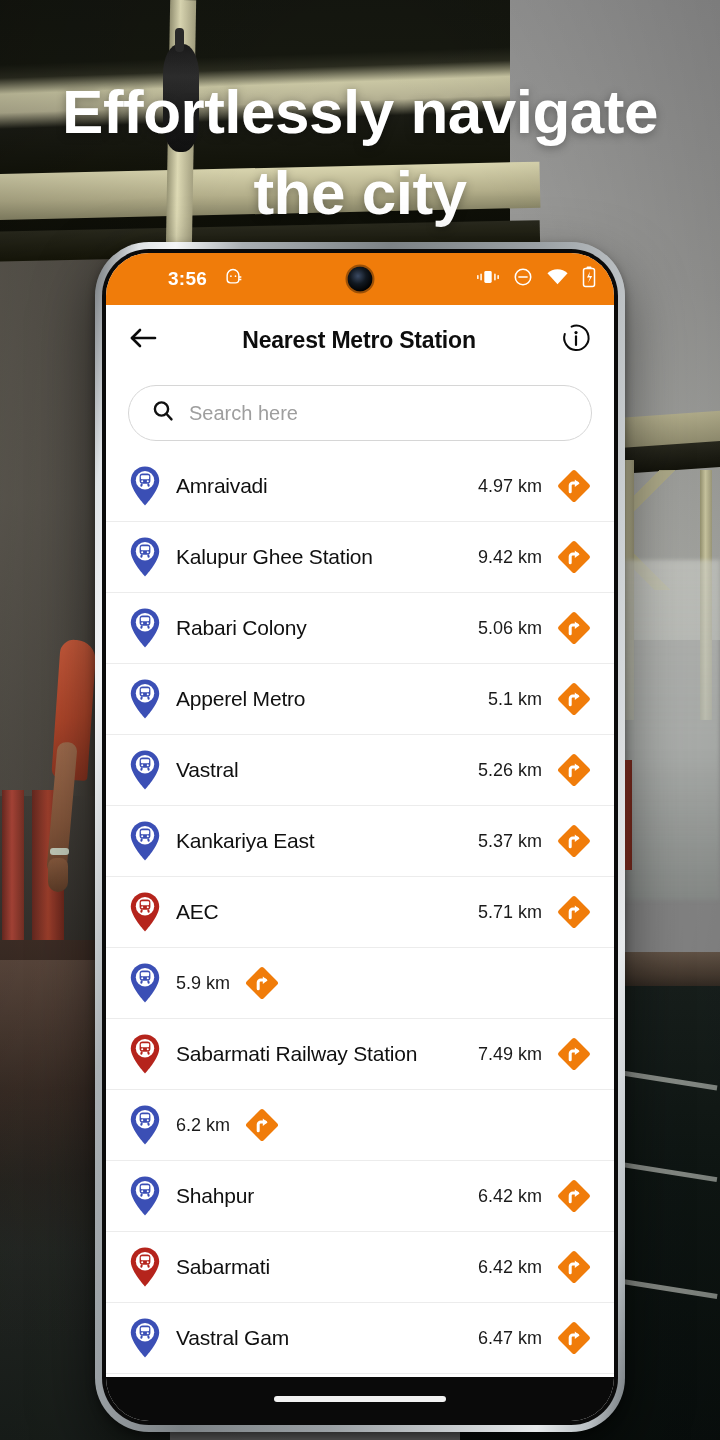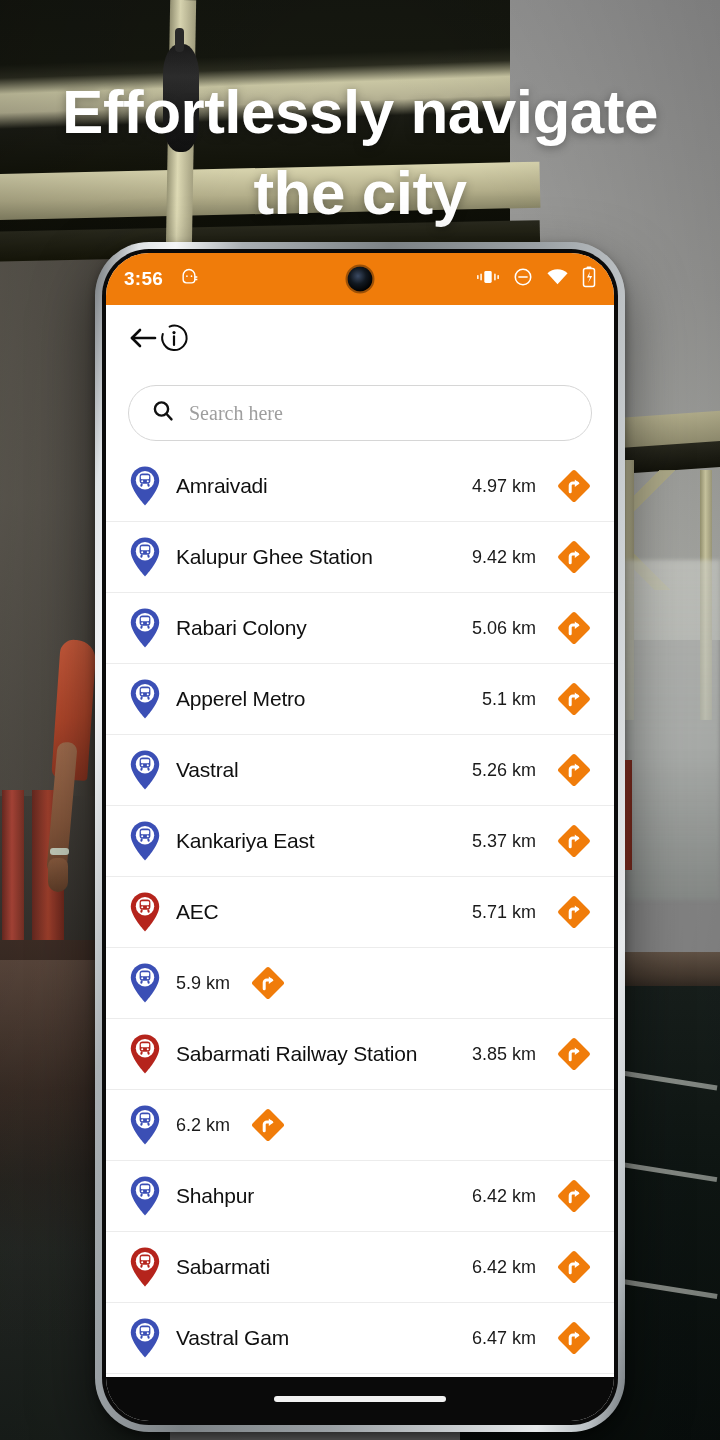--- a/index.html
+++ b/index.html
@@ -189,21 +189,21 @@
 
   
   #statusbar {
     height:52px; flex:0 0 52px;
     background:#F07C0A;
     display:flex; align-items:center;
     padding:0 18px;
     color:#fff;
     position:relative;
   }
-  .sb-left { display:flex; align-items:center; gap:16px; }
+  .sb-left { display:flex; align-items:center; gap:16px;margin-left:44px; }
   .sb-time { font-size:19px; font-weight:600; letter-spacing:.3px; }
   .sb-right { position:absolute; right:18px; top:0; height:52px; display:flex; align-items:center; gap:13px; }
   .camera-hole {
     position:absolute; left:50%; top:50%; transform:translate(-50%,-50%);
     width:25px; height:25px; border-radius:50%;
     background:radial-gradient(circle at 42% 38%, #3b4a63 0%, #111820 38%, #000 75%);
     box-shadow:0 0 0 2px rgba(0,0,0,.35);
   }
 
   
@@ -215,37 +215,36 @@
     flex:1; text-align:center; font-size:23px; font-weight:bold;
     color:#0d0d0d; letter-spacing:-.2px;
   }
 
   
   #searchwrap { flex:0 0 76px; padding:0 22px; display:flex; align-items:center; background:#fff; }
   #searchbar {
     width:100%; height:56px; border:1px solid #d6d6d6; border-radius:28px;
     display:flex; align-items:center; gap:14px; padding:0 22px;
     background:#fff;
-    font-family:Liberation Serif, serif;
   }
   #searchbar .ph { color:#9e9e9e; font-size:20px; }
 
   
   #list { flex:1 1 auto; background:#fff; overflow:hidden; }
   .row {
     height:71px; display:flex; align-items:center;
     padding:0 22px; border-bottom:1px solid #ececec;
     gap:14px;
   }
   .row .pin { flex:0 0 34px; height:42px; display:flex; align-items:center; justify-content:center; }
   .row .name {
     flex:1 1 auto; font-size:21px; color:#101010; font-weight:500;
     white-space:nowrap; overflow:hidden; letter-spacing:-.2px;
   }
-  .row .dist { font-size:18px; color:#1a1a1a; margin-right:6px; }
+  .row .dist { font-size:18px; color:#1a1a1a; margin-right:0; }
   .row .go { flex:0 0 36px; height:36px; display:flex; align-items:center; justify-content:center; }
 
   
   #navbar {
     flex:0 0 44px; background:#0a0a0a;
     display:flex; align-items:center; justify-content:center;
   }
   #gesture-pill { width:172px; height:6px; border-radius:3px; background:#f2f2f2; }
 </style>
 </head>
@@ -335,20 +334,21 @@
         </div>
       </div>
 
       <div id="appbar">
         <span>
           <svg width="30" height="24" viewBox="0 0 30 24" fill="none" stroke="#0b0b0b" stroke-width="2.6" stroke-linecap="round" stroke-linejoin="round">
             <path d="M27 12 H4"></path>
               <path d="M12 4 L4 12 L12 20"></path>
           </svg>
         </span>
+        <span class="title">Nearest Metro Station</span>
         <span>
           <svg width="32" height="32" viewBox="0 0 32 32" fill="none" stroke="#0b0b0b" stroke-width="2">
             <path d="M11.6 4.6 A12.2 12.2 0 1 1 4.8 12" stroke-linecap="round"></path>
             <circle cx="16" cy="10.6" r="1.6" fill="#0b0b0b" stroke="none"></circle>
             <path d="M16 14.4 V23" stroke-linecap="round" stroke-width="2.2"></path>
           </svg>
         </span>
       </div>
 
       <div id="searchwrap">
@@ -572,21 +572,21 @@
     <rect x="10.6" y="8.6" width="10.8" height="10.2" rx="3.1"></rect>
     <rect x="11.9" y="10.2" width="8.2" height="4.1" rx="1" fill="#ffffff"></rect>
     <circle cx="13.2" cy="16.3" r="1.05" fill="#ffffff"></circle>
     <circle cx="18.8" cy="16.3" r="1.05" fill="#ffffff"></circle>
     <rect x="11.5" y="18.6" width="2.1" height="3.1" rx=".9" transform="rotate(16 12.5 20)"></rect>
     <rect x="18.4" y="18.6" width="2.1" height="3.1" rx=".9" transform="rotate(-16 19.5 20)"></rect>
   </g>
 </svg>
             </span>
             <span class="name">Sabarmati Railway Station</span>
-            <span class="dist">3.85 km</span>
+            <span class="dist">7.49 km</span>
             <span class="go">
 <svg width="36" height="36" viewBox="0 0 36 36">
   <rect x="6" y="6" width="24" height="24" rx="2.5" transform="rotate(45 18 18)" fill="#F07C0A"></rect>
   <path d="M14.2 23.8 V17.6 a2.6 2.6 0 0 1 2.6 -2.6 h4.6" fill="none" stroke="#fff" stroke-width="3" stroke-linecap="round" stroke-linejoin="round"></path>
   <path d="M18.8 11.4 L23.6 15.2 L18.8 19" fill="#fff"></path>
 </svg>
             </span>
           </div>
           <div class="row">
             <span class="pin">

